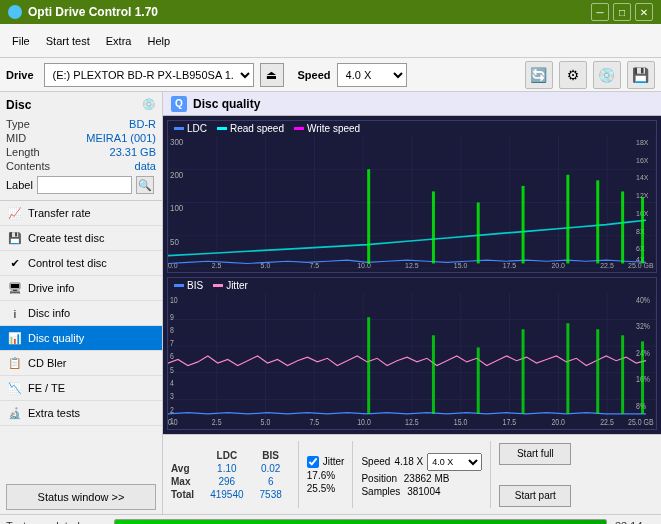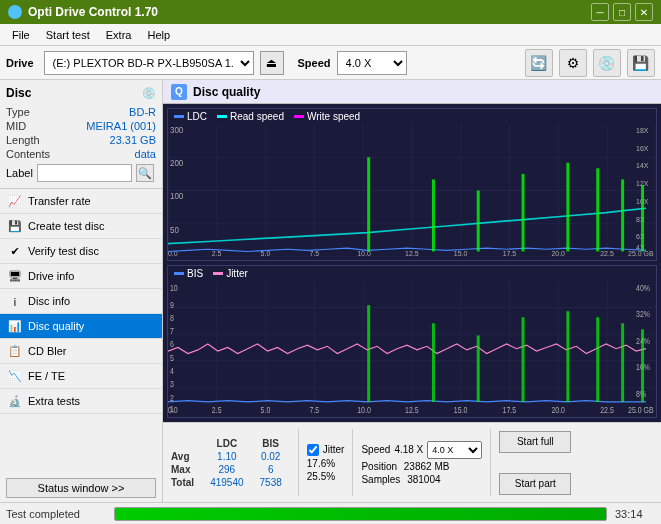--- a/index.html
+++ b/index.html
@@ -6,55 +6,55 @@
     body { font-family: 'Segoe UI', Tahoma, Geneva, Verdana, sans-serif; font-size: 11px; background: #f0f0f0; width: 661px; height: 524px; overflow: hidden; }
 
     
     .title-bar { background: #4d7c0f; color: white; display: flex; align-items: center; justify-content: space-between; padding: 4px 8px; height: 24px; }
     .title-bar-left { display: flex; align-items: center; gap: 6px; font-size: 12px; font-weight: 600; }
     .title-bar-icon { width: 14px; height: 14px; background: #4fc3f7; border-radius: 50%; display: inline-block; }
     .title-bar-controls { display: flex; gap: 4px; }
     .title-btn { width: 18px; height: 18px; background: transparent; border: 1px solid rgba(255,255,255,0.5); color: white; font-size: 10px; cursor: pointer; display: flex; align-items: center; justify-content: center; border-radius: 2px; }
 
     
-    .menu-bar { background: #f5f5f5; border-bottom: 1px solid #ccc; display: flex; align-items: center; padding: 2px 4px; height: 22px; }
+    .menu-bar { background: #f5f5f5; border-bottom: 1px solid #ccc; display: flex; align-items: center; padding: 2px 4px; height: 34px; }
     .menu-item { padding: 2px 8px; cursor: pointer; font-size: 11px; }
 
     
     .toolbar { background: #f5f5f5; border-bottom: 1px solid #ccc; display: flex; align-items: center; padding: 3px 6px; height: 34px; gap: 6px; }
     .toolbar-label { font-size: 11px; font-weight: bold; margin-right: 4px; }
     .drive-select { width: 210px; height: 24px; font-size: 11px; border: 1px solid #999; background: white; padding: 0 4px; }
     .eject-btn { width: 24px; height: 24px; background: #e8e8e8; border: 1px solid #999; cursor: pointer; display: flex; align-items: center; justify-content: center; font-size: 12px; }
     .speed-label { font-size: 11px; font-weight: bold; margin-left: 8px; }
     .speed-select { width: 70px; height: 24px; font-size: 11px; border: 1px solid #999; background: white; padding: 0 4px; }
     .toolbar-spacer { flex: 1; }
     .toolbar-icon-btn { width: 28px; height: 28px; background: #e8e8e8; border: 1px solid #bbb; cursor: pointer; display: flex; align-items: center; justify-content: center; border-radius: 2px; font-size: 14px; }
 
     
     .main { display: flex; height: calc(524px - 24px - 22px - 34px - 22px); }
 
     
     .sidebar { width: 163px; background: #f0f0f0; border-right: 1px solid #ccc; display: flex; flex-direction: column; }
     .disc-panel { padding: 6px; border-bottom: 1px solid #ccc; }
-    .disc-header { display: flex; align-items: center; justify-content: space-between; margin-bottom: 6px; }
+    .disc-header { display: flex; align-items: flex-start; justify-content: space-between; margin-bottom: 6px; }
     .disc-title { font-size: 12px; font-weight: bold; }
     .disc-row { display: flex; justify-content: space-between; margin-bottom: 2px; font-size: 11px; }
     .disc-row-label { color: #333; }
     .disc-row-value { color: #0060bf; }
     .disc-label-row { display: flex; align-items: center; gap: 4px; margin-top: 4px; }
     .disc-label-input { width: 95px; height: 18px; border: 1px solid #aaa; font-size: 10px; padding: 0 2px; background: white; }
     .disc-label-btn { width: 18px; height: 18px; background: #e8e8e8; border: 1px solid #aaa; cursor: pointer; display: flex; align-items: center; justify-content: center; font-size: 11px; }
 
     .nav-items { display: flex; flex-direction: column; }
     .nav-item { display: flex; align-items: center; padding: 5px 8px; font-size: 11px; cursor: pointer; border-bottom: 1px solid #ddd; gap: 6px; }
     .nav-item.active { background: #0078d7; color: white; }
     .nav-icon { width: 14px; height: 14px; flex-shrink: 0; display: flex; align-items: center; justify-content: center; font-size: 11px; }
 
     
-    .status-btn { margin: 4px 6px; height: 20px; background: #e8e8e8; border: 1px solid #aaa; cursor: pointer; font-size: 11px; display: flex; align-items: center; justify-content: center; }
+    .status-btn { margin: 4px 6px; height: 26px; background: #e8e8e8; border: 1px solid #aaa; cursor: pointer; font-size: 11px; display: flex; align-items: center; justify-content: center; }
 
     
     .content { flex: 1; display: flex; flex-direction: column; background: white; }
 
     
     .quality-header { background: #e8e8f8; border-bottom: 1px solid #bbb; display: flex; align-items: center; padding: 3px 8px; height: 24px; gap: 6px; }
     .quality-title { font-size: 12px; font-weight: bold; }
     .quality-icon { width: 16px; height: 16px; background: #5599ff; border-radius: 2px; display: flex; align-items: center; justify-content: center; color: white; font-size: 10px; font-weight: bold; }
 
     
@@ -159,21 +159,21 @@
       <div class="nav-item">
         <span class="nav-icon">📈</span>
         <span>Transfer rate</span>
       </div>
       <div class="nav-item">
         <span class="nav-icon">💾</span>
         <span>Create test disc</span>
       </div>
       <div class="nav-item">
         <span class="nav-icon">✔</span>
-        <span>Verify test disc</span>
+        <span>Control test disc</span>
       </div>
       <div class="nav-item">
         <span class="nav-icon">🖥</span>
         <span>Drive info</span>
       </div>
       <div class="nav-item">
         <span class="nav-icon">ℹ</span>
         <span>Disc info</span>
       </div>
       <div class="nav-item active">

